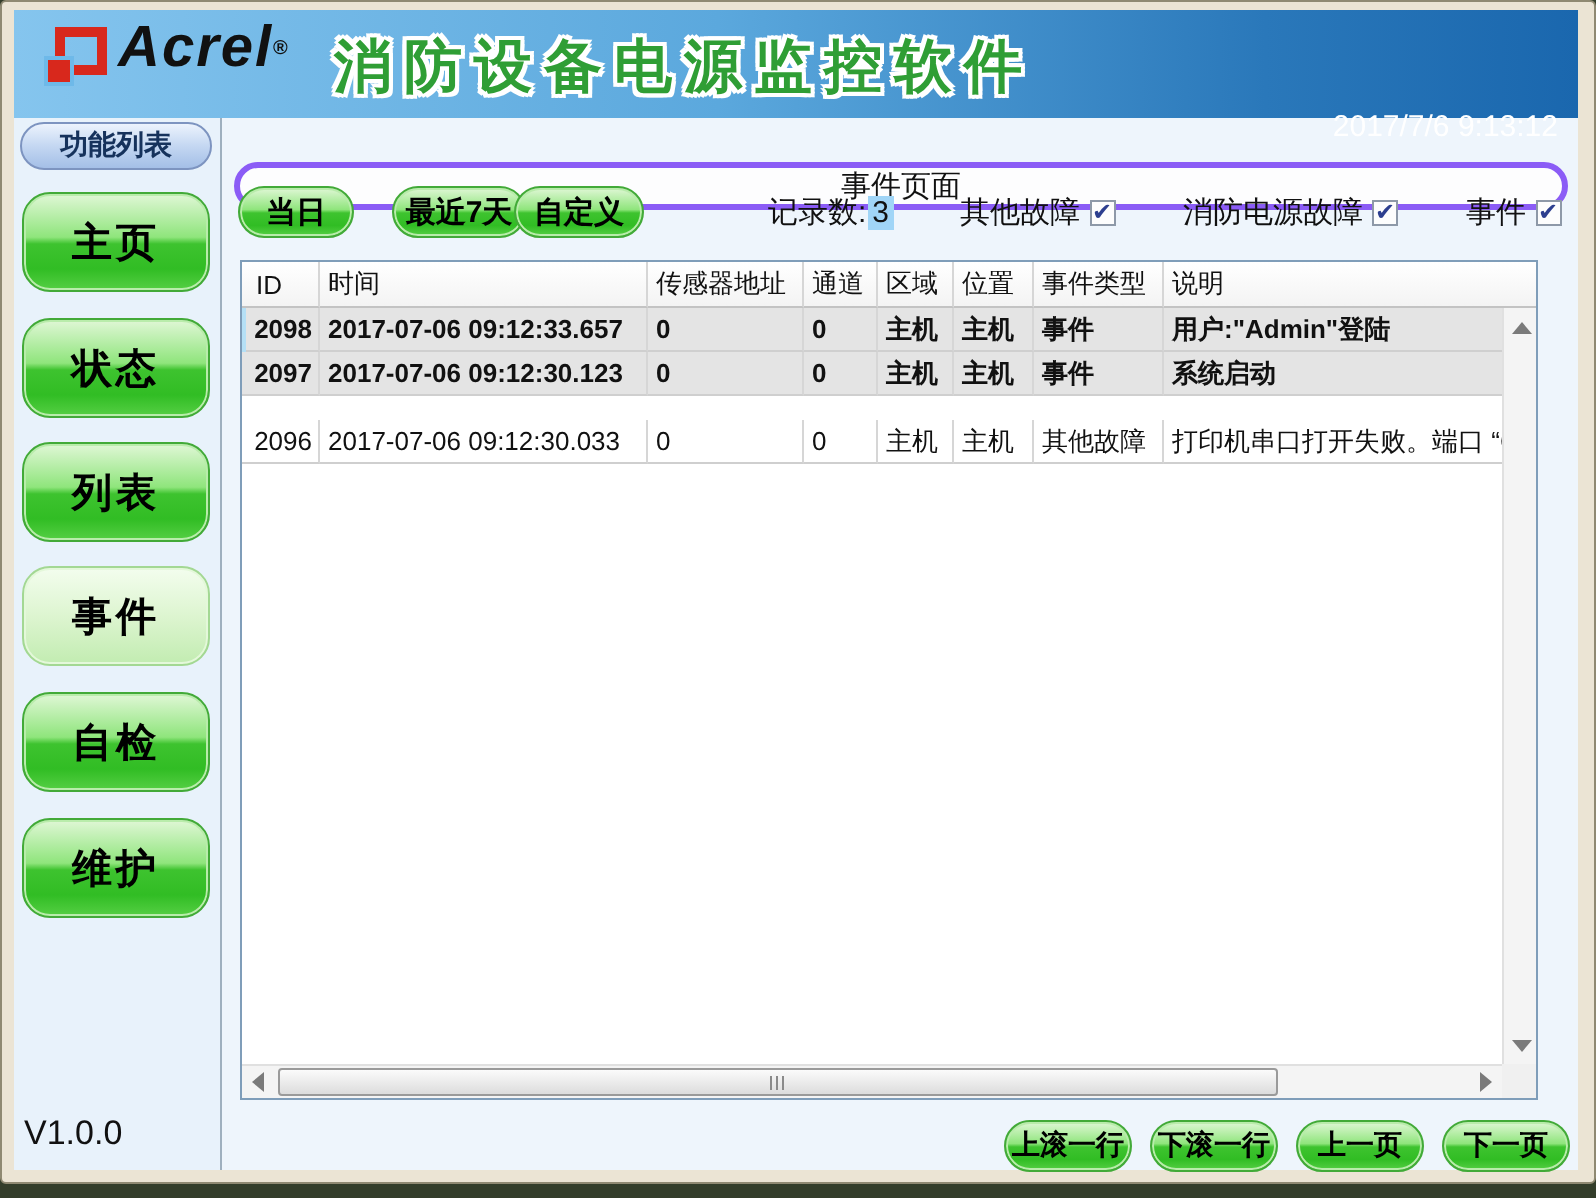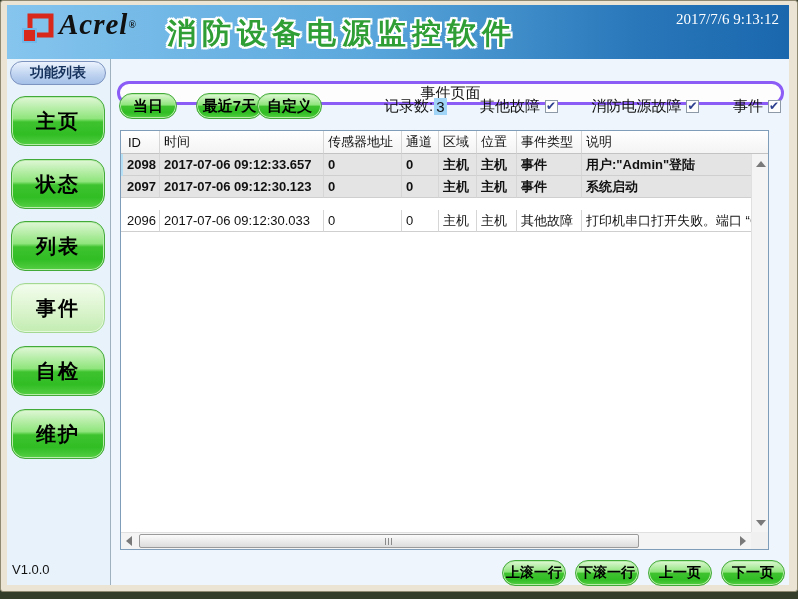--- a/index.html
+++ b/index.html
@@ -15,36 +15,35 @@
   }
   .app {
     position:absolute; left:6px; top:4px; width:782px; height:580px;
     background:#eef5fc;
   }
 
   
   .header {
     position:absolute; left:0; top:0; width:782px; height:54px;
     background:linear-gradient(90deg,#85c5ee 0%,#5ba8dd 45%,#2a78ba 80%,#1a67ae 100%);
-    font-family:Liberation Serif, serif;
   }
   .brand { position:absolute; left:14px; top:5px; display:flex; align-items:flex-start; }
   .logo-icon { display:block; margin-top:3px; }
   .brand-text { margin-left:4px; }
   .brand-name { font-size:29px; font-weight:bold; font-style:italic; color:#111; line-height:29px; letter-spacing:1px; }
   .brand-name .reg { font-size:10px; font-style:normal; vertical-align:top; }
   .brand-sub { font-size:12px; font-weight:bold; color:#111; letter-spacing:7px; margin-top:1px; white-space:nowrap; }
   .app-title {
     position:absolute; left:160px; top:9px; font-size:29px; font-weight:bold;
     color:#2f9e35; letter-spacing:6px; white-space:nowrap;
     text-shadow:-2px -2px 0 #fff, 2px -2px 0 #fff, -2px 2px 0 #fff, 2px 2px 0 #fff,
                  0 -2px 0 #fff, 0 2px 0 #fff, -2px 0 0 #fff, 2px 0 0 #fff;
   }
   .header-right { position:absolute; right:10px; top:6px; text-align:right; color:#fff; }
-  .datetime { font-size:15px; }
+  .datetime { font-size:15px;margin-top:44px; }
   .user { font-size:14px; font-weight:bold; margin-top:3px; }
 
   
   .sidebar {
     position:absolute; left:0; top:54px; width:104px; height:526px;
     background:#e8f2fb; border-right:1px solid #9fb0bf;
   }
   .sidebar-header {
     position:absolute; left:3px; top:2px; width:96px; height:24px;
     background:linear-gradient(to bottom,#ecf3fd 0%,#c4d7f2 50%,#a4bfe7 100%);
@@ -59,21 +58,21 @@
     box-shadow:inset 0 0 0 1px #b9ecab;
     font-size:20px; font-weight:bold; color:#000; letter-spacing:2px;
     font-family:"Liberation Sans","DejaVu Sans",sans-serif; cursor:pointer;
   }
   .nav-btn.active {
     background:linear-gradient(to bottom,#f3fdee 0%,#ddf5d0 50%,#c2ecb1 100%);
     border-color:#a3d893; box-shadow:inset 0 0 0 1px #e4f8da;
   }
   .nav-home { top:37px; } .nav-status { top:100px; } .nav-list { top:162px; }
   .nav-event { top:224px; } .nav-selfcheck { top:287px; } .nav-maintain { top:350px; }
-  .version { position:absolute; left:5px; bottom:8px; font-size:13px; color:#111; }
+  .version { position:absolute; left:5px; bottom:8px; font-size:17px; color:#111; }
 
   
   .main { position:absolute; left:105px; top:54px; width:677px; height:526px; }
   .page-title {
     position:absolute; left:5px; top:22px; width:667px; height:24px;
     background:#fdfdfe; border:3px solid #8b5cf6; border-radius:13px;
     font-size:15px; color:#111; display:flex; align-items:center; justify-content:center;
   }
   .filter-row { position:absolute; left:0; top:34px; width:677px; height:26px; }
   .pill-btn {

